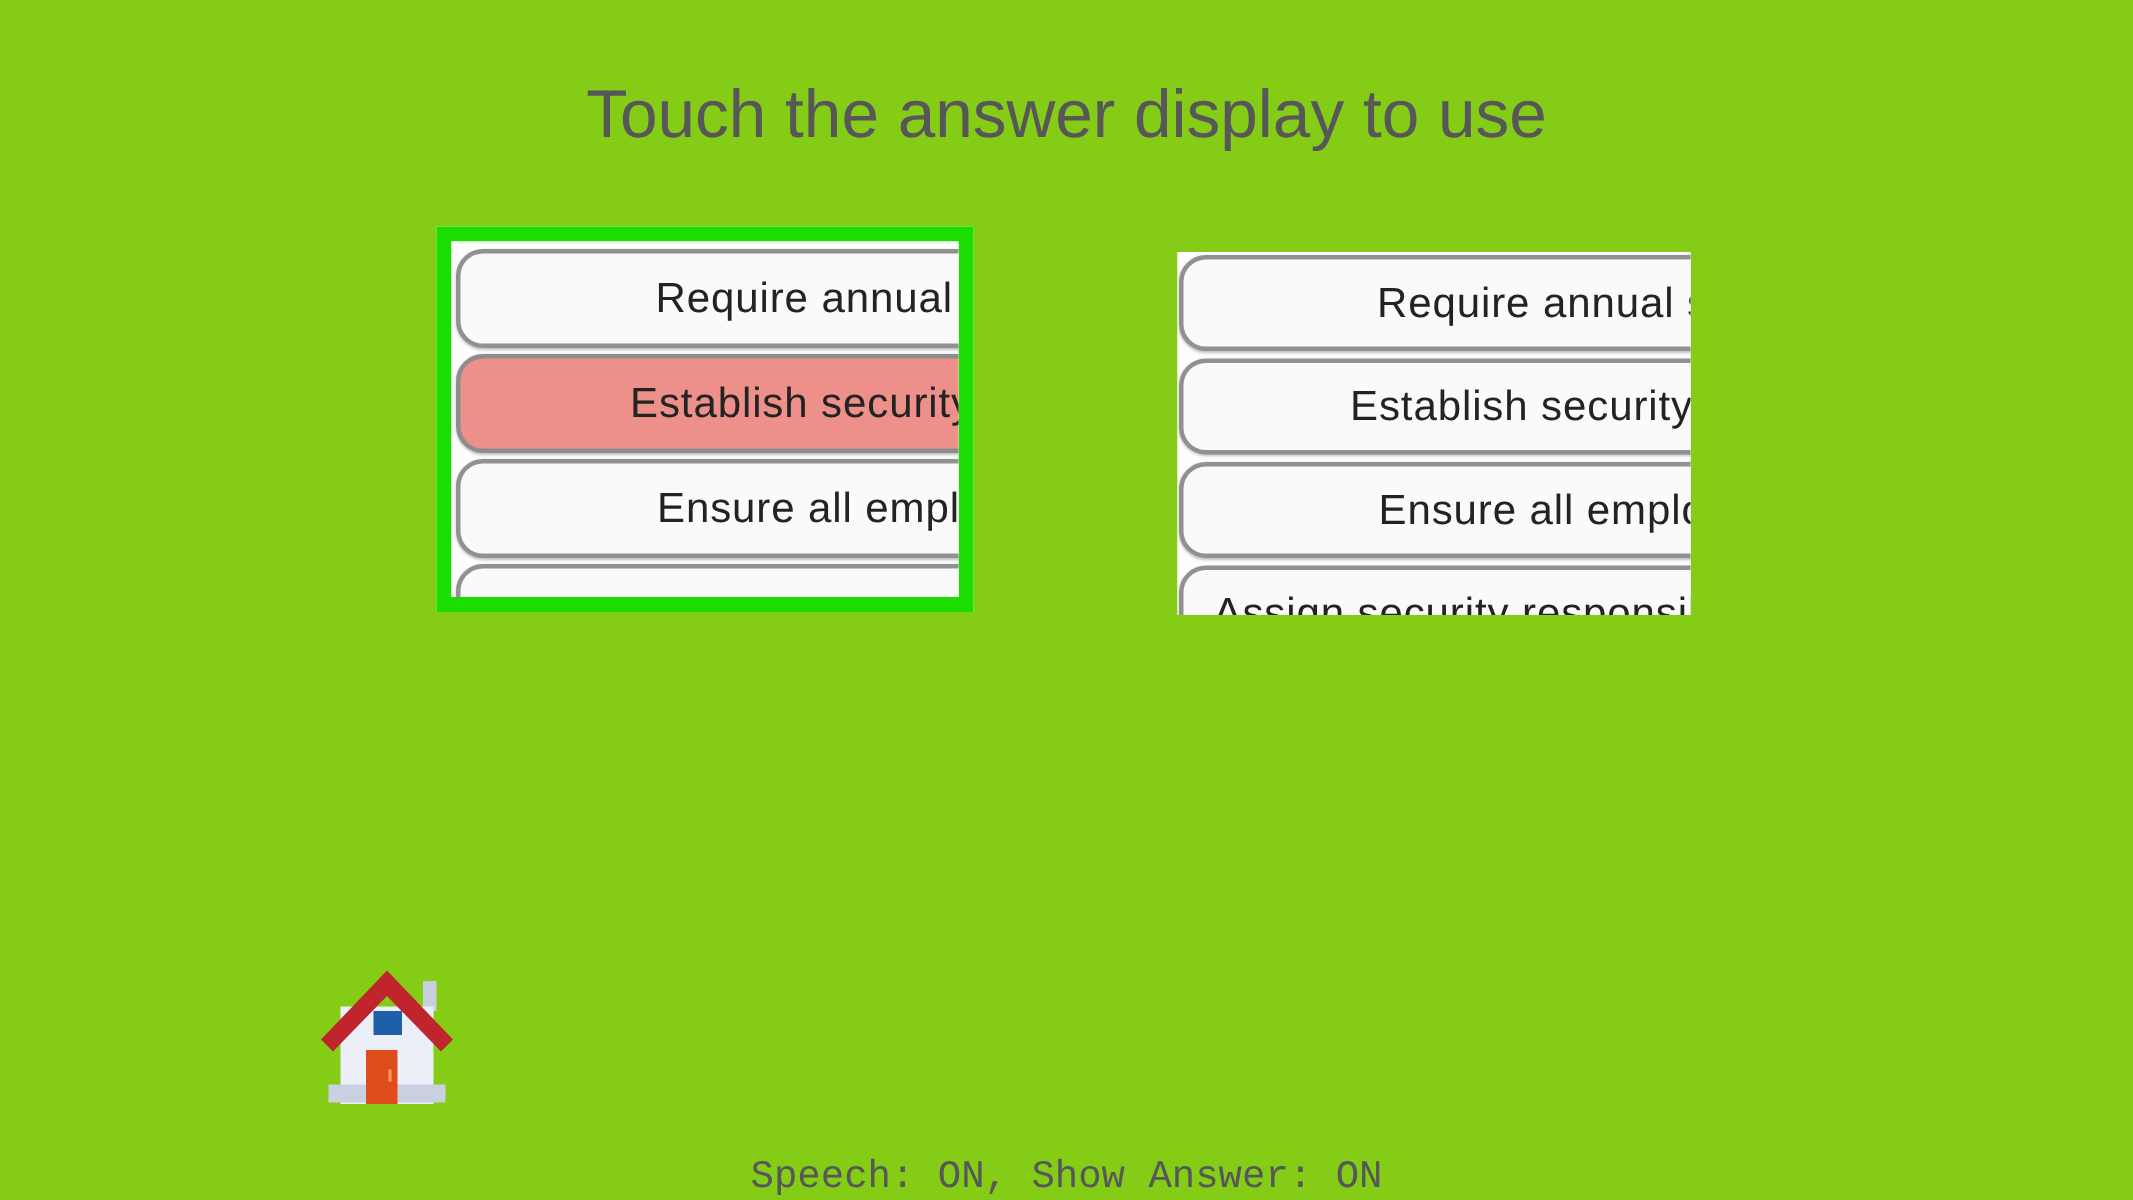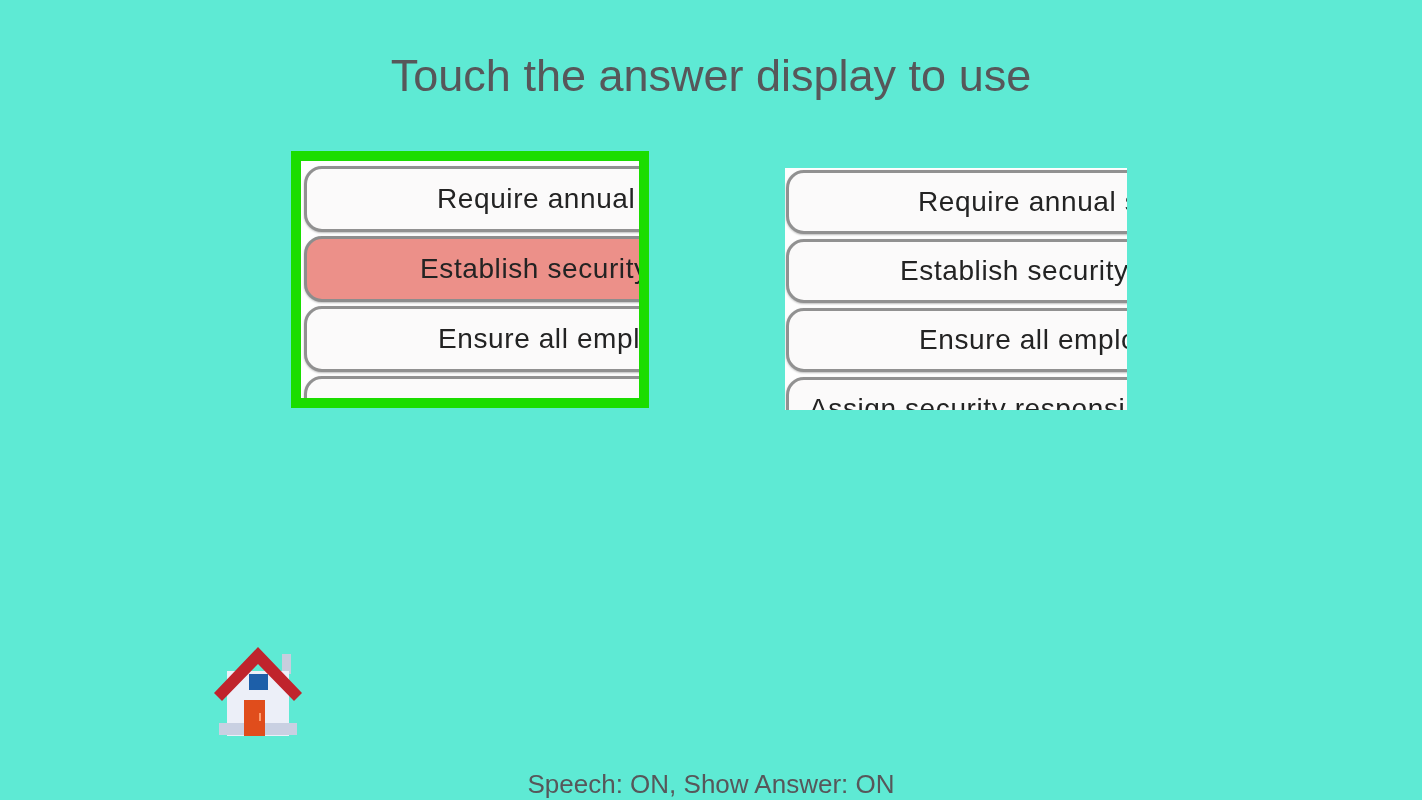--- a/index.html
+++ b/index.html
@@ -9,21 +9,21 @@
     width: 1422px;
     height: 800px;
     overflow: hidden;
     font-family: "Liberation Sans", sans-serif;
     position: relative;
   }
   .stage {
     position: relative;
     width: 1422px;
     height: 800px;
-    background: #5eead4;
+    background: #84cc16;
   }
   .page-title {
     position: absolute;
     top: 50px;
     left: 0;
     width: 100%;
     text-align: center;
     font-size: 45px;
     font-weight: 400;
     color: var(--title_gray, #57575a);
@@ -111,20 +111,21 @@
   .home-button svg { display: block; }
   
   .status-bar {
     position: absolute;
     top: 769px;
     left: 0;
     width: 100%;
     text-align: center;
     font-size: 26px;
     color: var(--title_gray, #57575a);
+    font-family: Liberation Mono, monospace;
   }
 </style>
 </head>
 <body>
 
 <div class="stage">
 
   <div class="page-title">Touch the answer display to use</div>
 
   <div class="preview selected">

